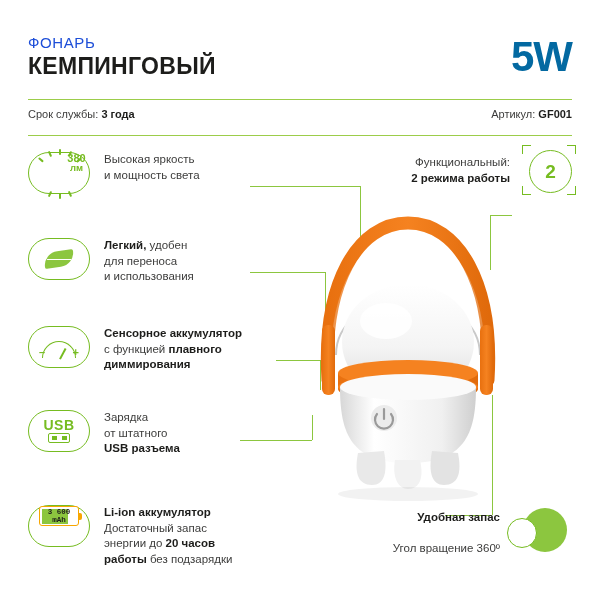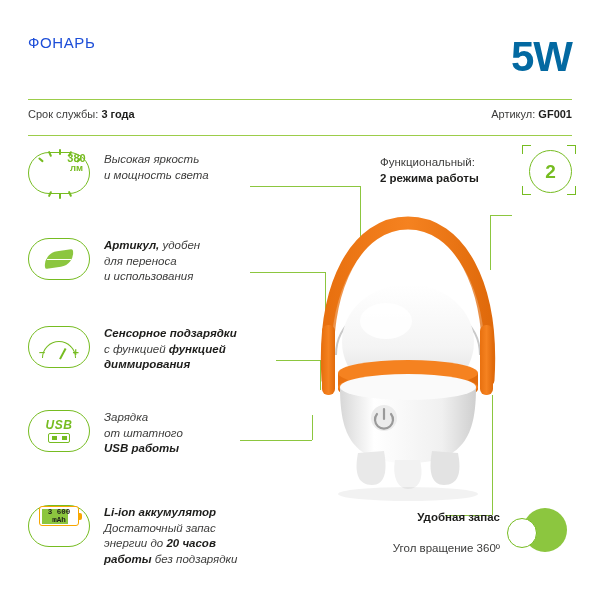--- a/index.html
+++ b/index.html
@@ -99,21 +99,20 @@
     position: relative;
     flex: 0 0 auto;
     background: #fff;
   }
   .ftext {
     margin-left: 14px;
     font-size: 11.5px;
     line-height: 15.5px;
     color: #3c3c3b;
     max-width: 175px;
-    font-style: italic;
   }
   .ftext b { font-weight: bold; color: #1d1d1b; }
 
   
   .line {
     position: absolute;
     background: #8cc63f;
   }
   .lh { height: 1px; }
   .lv { width: 1px; }
@@ -199,26 +198,25 @@
 
   .usbwrap {
     position: absolute;
     inset: 0;
     display: flex;
     flex-direction: column;
     align-items: center;
     justify-content: center;
   }
   .usbtext {
-    font-size: 12px;
+    font-size: 14px;
     font-weight: bold;
     color: #76bc21;
     line-height: 11px;
     letter-spacing: 0.5px;
-    font-style: italic;
   }
   .usbport {
     margin-top: 2px;
     width: 22px;
     height: 10px;
     border: 1.4px solid #76bc21;
     border-radius: 2px;
     box-sizing: border-box;
     position: relative;
   }
@@ -323,20 +321,21 @@
   .corner.tl { left: 0; top: -5px; border-right: none; border-bottom: none; }
   .corner.bl { left: 0; top: 36px; border-right: none; border-top: none; }
   .corner.tr { left: 45px; top: -5px; border-left: none; border-bottom: none; }
   .corner.br { left: 45px; top: 36px; border-left: none; border-top: none; }
 
   .modes-text {
     position: absolute;
     right: 90px;
     top: 155px;
     width: 130px;
+    text-align: right;
     font-size: 11.5px;
     line-height: 15.5px;
   }
   .modes-text b { font-weight: bold; color: #1d1d1b; }
 
   .handle-cal {
     position: absolute;
     right: 28px;
     bottom: 42px;
     width: 65px;
@@ -378,20 +377,21 @@
     height: 300px;
   }
 </style>
 </head>
 <body>
 
 <div class="page">
 
   <div class="header">
     <div class="title-small">ФОНАРЬ</div>
+    <div class="title-big">КЕМПИНГОВЫЙ</div>
     <div class="watt">5W</div>
   </div>
 
   <div class="rule"></div>
   <div class="rule2"></div>
 
   <div class="subrow">
     <div class="left">
       <span>Срок службы:</span>
       <b>3 года</b>
@@ -439,52 +439,52 @@
       <span>Высокая яркость</span><br>
       <span>и мощность света</span>
     </div>
   </div>
 
   <div class="feature" style="left:28px; top:238px;">
     <div class="badge">
       <div class="leaf"></div>
     </div>
     <div class="ftext">
-      <b>Артикул,</b><span> удобен</span><br>
+      <b>Легкий,</b><span> удобен</span><br>
       <span>для переноса</span><br>
       <span>и использования</span>
     </div>
   </div>
 
   <div class="feature" style="left:28px; top:326px;">
     <div class="badge">
       <div class="dimmer">
           <div class="needle"></div>
         </div>
       <div class="sign minus">–</div>
       <div class="sign plus">+</div>
     </div>
     <div class="ftext">
-      <b>Сенсорное подзарядки</b><br>
-      <span>с функцией </span><b>функцией</b><br>
+      <b>Сенсорное аккумулятор</b><br>
+      <span>с функцией </span><b>плавного</b><br>
       <b>диммирования</b>
     </div>
   </div>
 
   <div class="feature" style="left:28px; top:410px;">
     <div class="badge">
       <div class="usbwrap">
         <div class="usbtext">USB</div>
         <div class="usbport"></div>
       </div>
     </div>
     <div class="ftext">
       <span>Зарядка</span><br>
       <span>от штатного</span><br>
-      <b>USB работы</b>
+      <b>USB разъема</b>
     </div>
   </div>
 
   <div class="feature" style="left:28px; top:505px;">
     <div class="badge">
       <div class="battwrap">
         <div class="batt">
           <div class="fill"></div>
           <div class="mah">3 600 mAh</div>
         </div>

